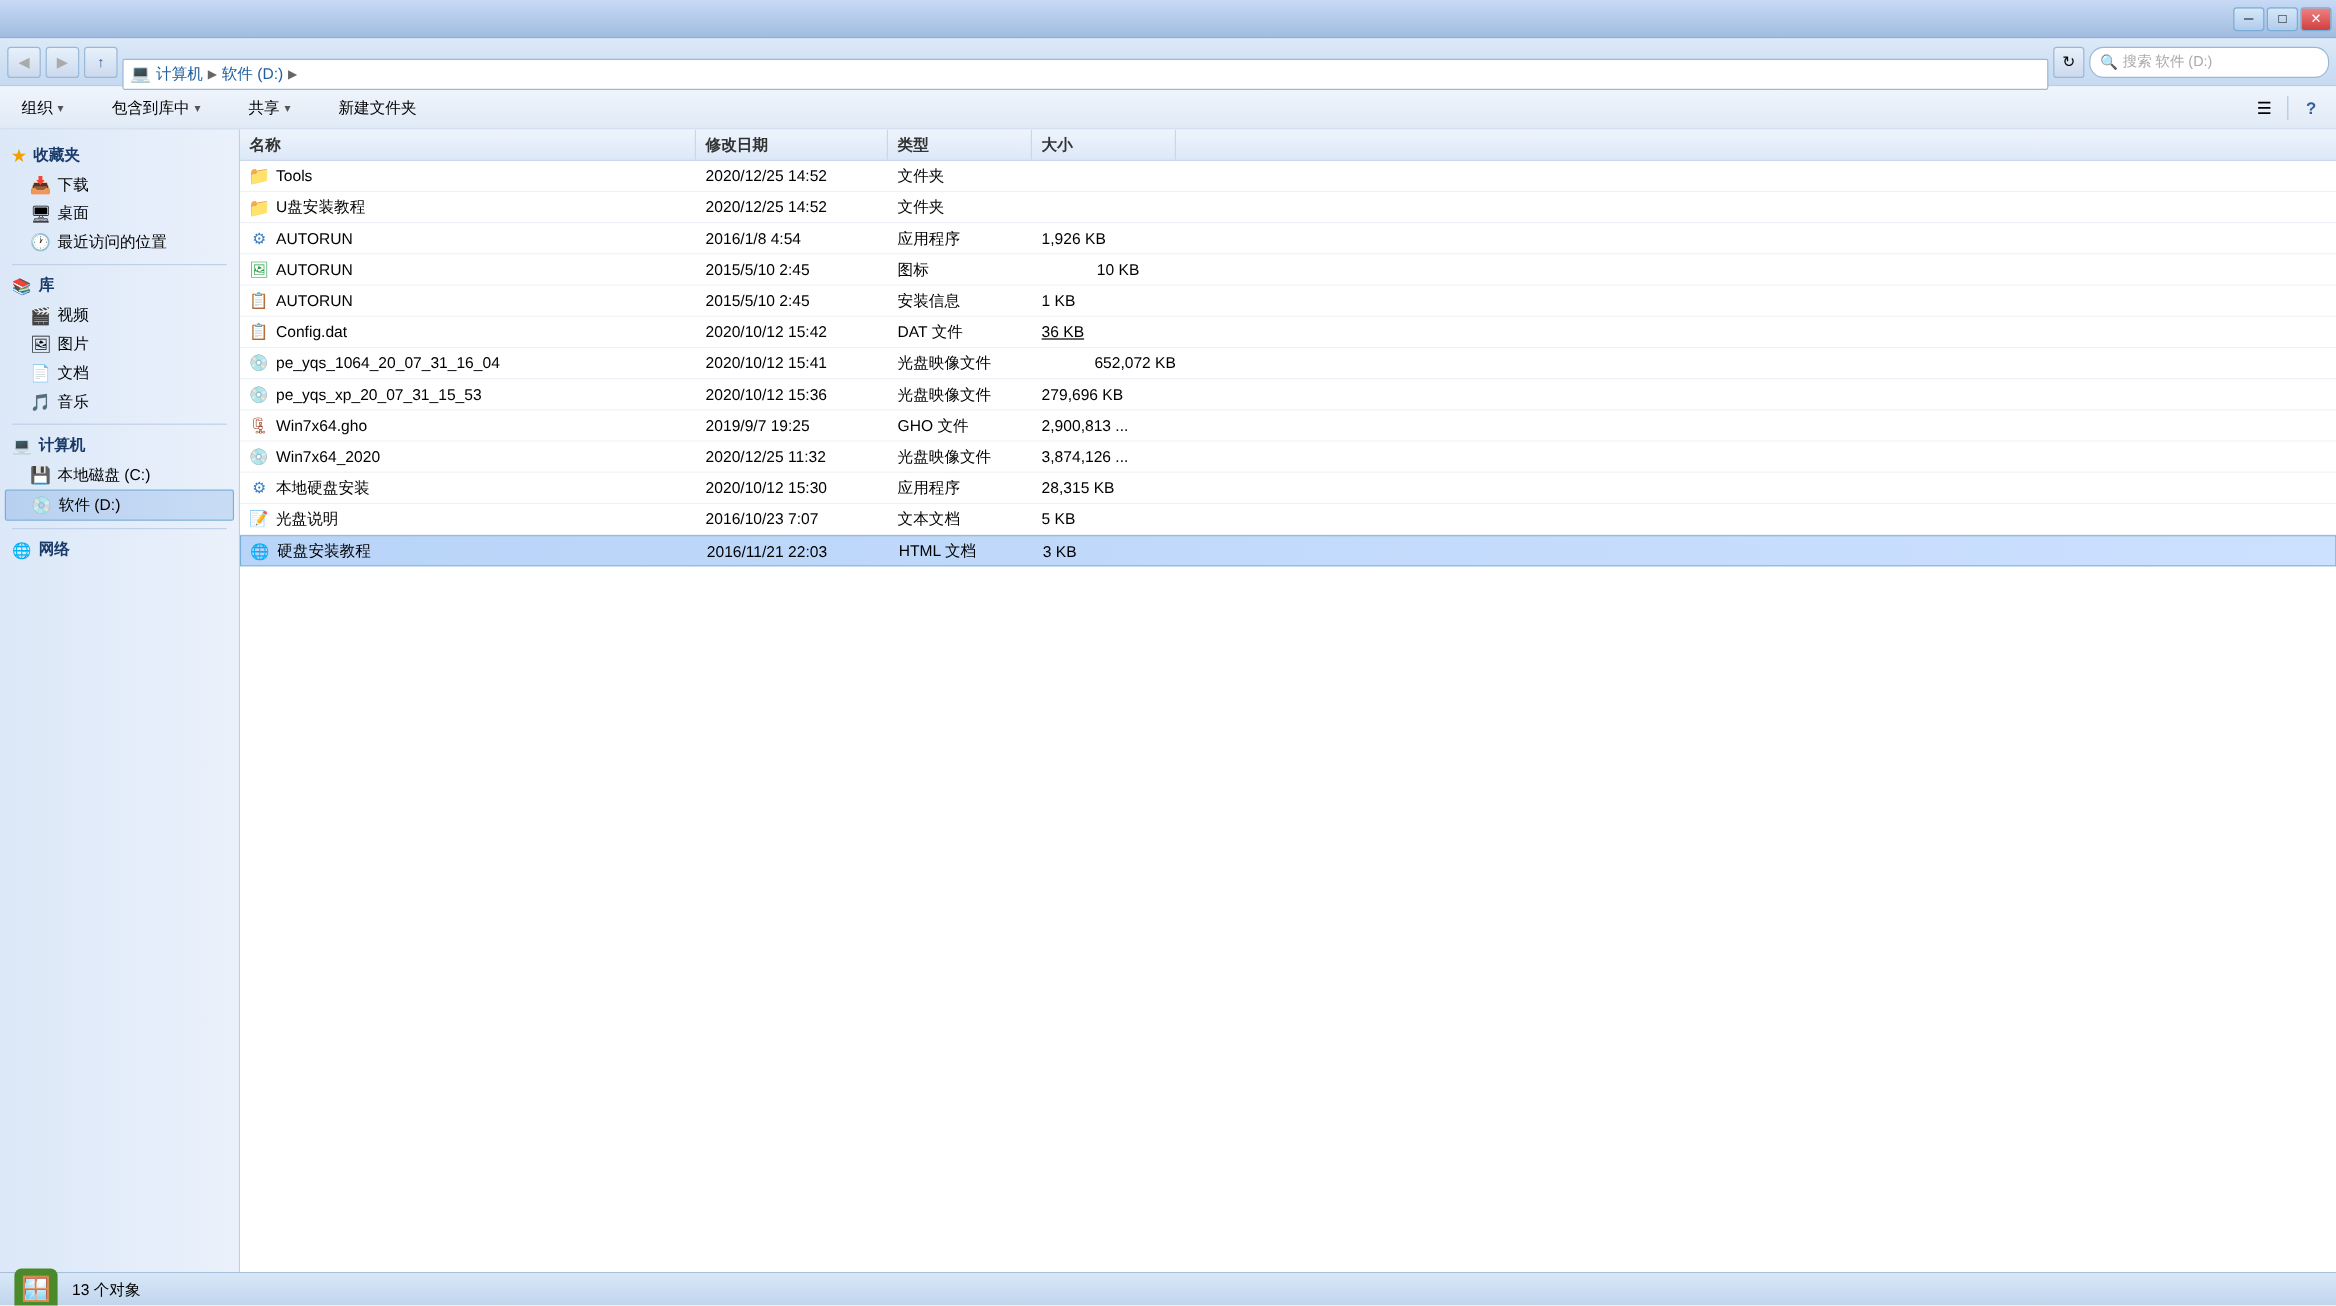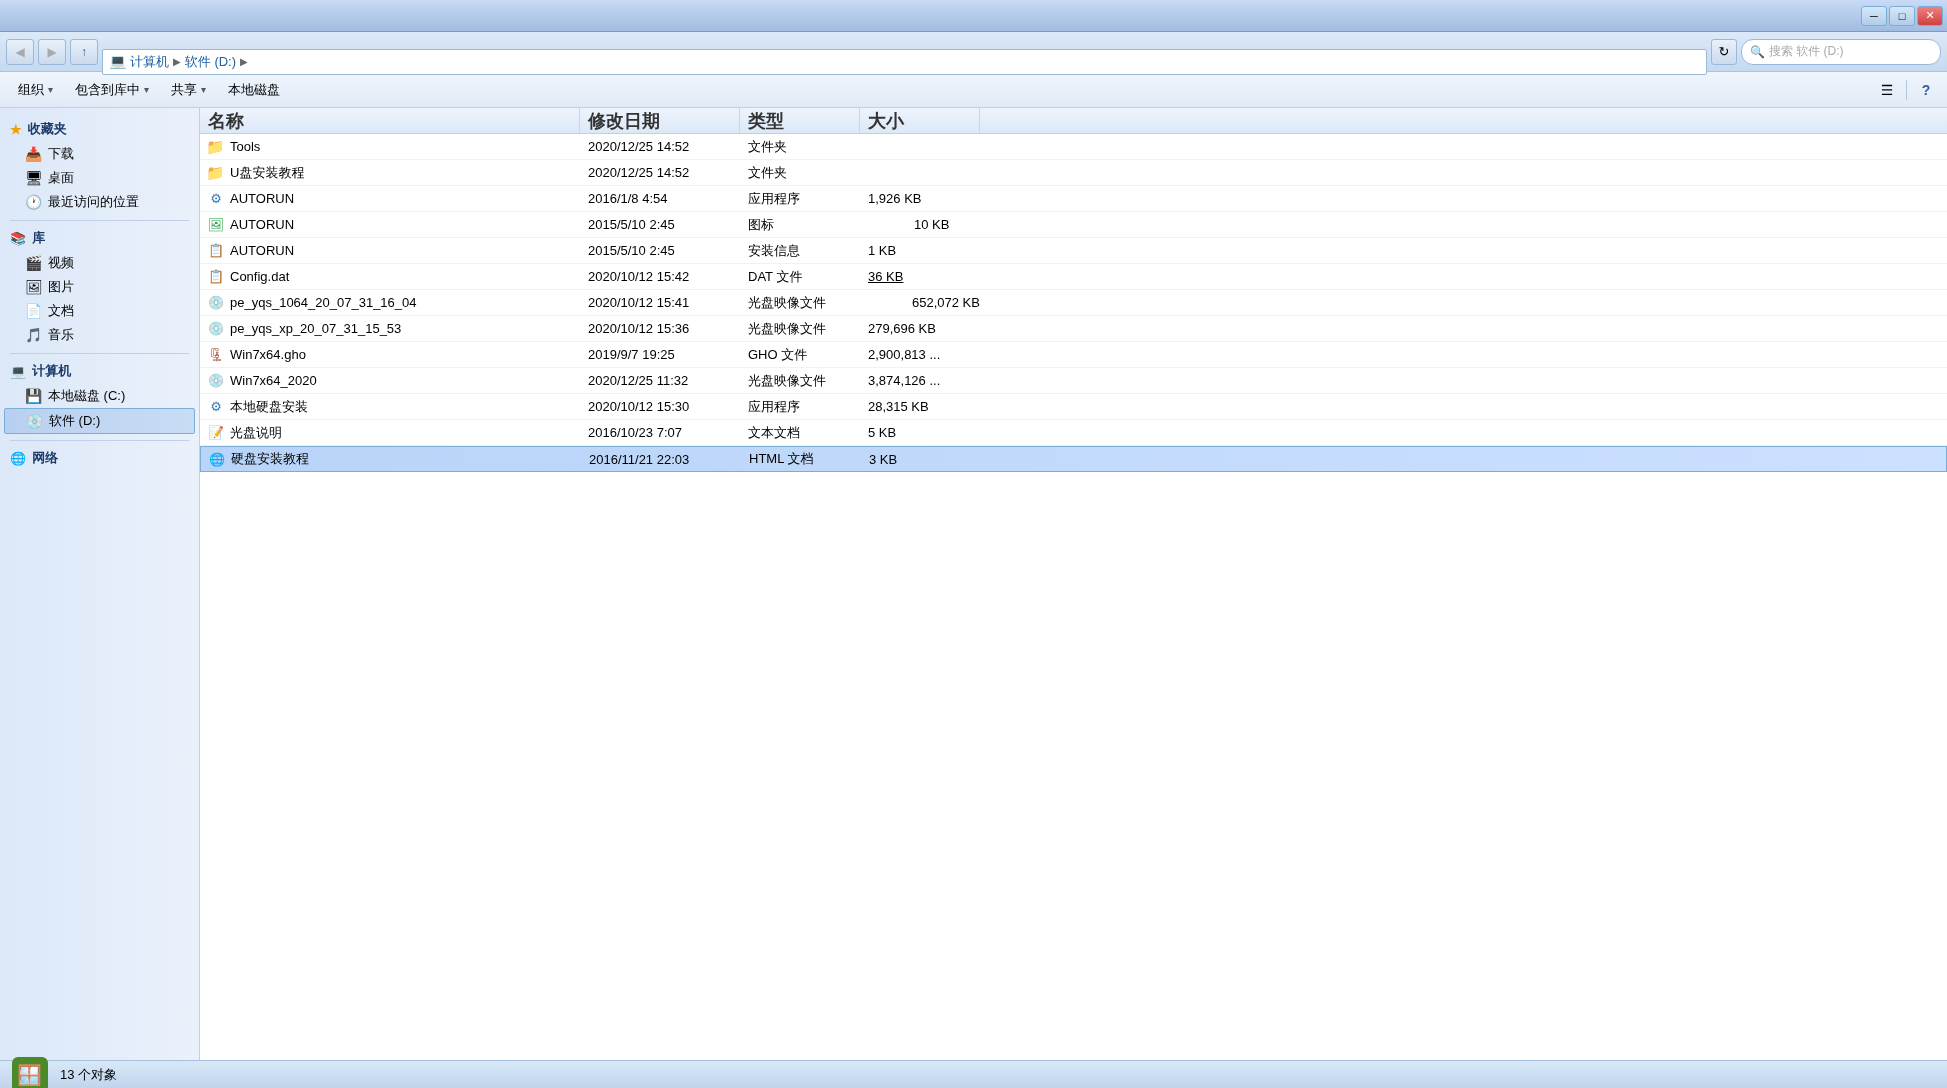--- a/index.html
+++ b/index.html
@@ -108,21 +108,21 @@
       font-size: 13px;
     }
 
     
     .toolbar {
       height: 36px;
       background: linear-gradient(to bottom, #f0f5fc, #e0eaf6);
       display: flex;
       align-items: center;
       padding: 0 8px;
-      gap: 2px;
+      gap: 20px;
       border-bottom: 1px solid #c0d0e8;
     }
     .toolbar-btn {
       height: 28px;
       padding: 0 10px;
       background: transparent;
       border: none;
       border-radius: 3px;
       cursor: pointer;
       display: flex;
@@ -222,21 +222,21 @@
       background: linear-gradient(to bottom, #eef4fc, #dce8f8);
       border-bottom: 1px solid #c0d0e8;
       height: 26px;
       align-items: center;
     }
     .col-header {
       display: flex;
       align-items: center;
       padding: 0 8px;
       height: 100%;
-      font-size: 18px;
+      font-size: 13px;
       font-weight: bold;
       color: #333;
       border-right: 1px solid #c8d8ec;
       cursor: pointer;
       user-select: none;
     }
     .col-name { width: 380px; }
     .col-date { width: 160px; }
     .col-type { width: 120px; }
     .col-size { width: 120px; }
@@ -347,21 +347,21 @@
   </div>
   <div class="toolbar-btn">
     <span>包含到库中</span>
     <span class="toolbar-dropdown">▾</span>
   </div>
   <div class="toolbar-btn">
     <span>共享</span>
     <span class="toolbar-dropdown">▾</span>
   </div>
   <div class="toolbar-btn">
-    <span>本地磁盘</span>
+    <span>新建文件夹</span>
   </div>
   <div class="toolbar-spacer"></div>
   <div class="toolbar-right">
     <div class="view-btn">☰</div>
     <div style="width:1px;height:20px;background:#b0c8e4;margin:0 2px;"></div>
     <div class="view-btn" style="font-weight:bold;color:#3060a0;">?</div>
   </div>
 </div>
 
 <div class="main-layout">

